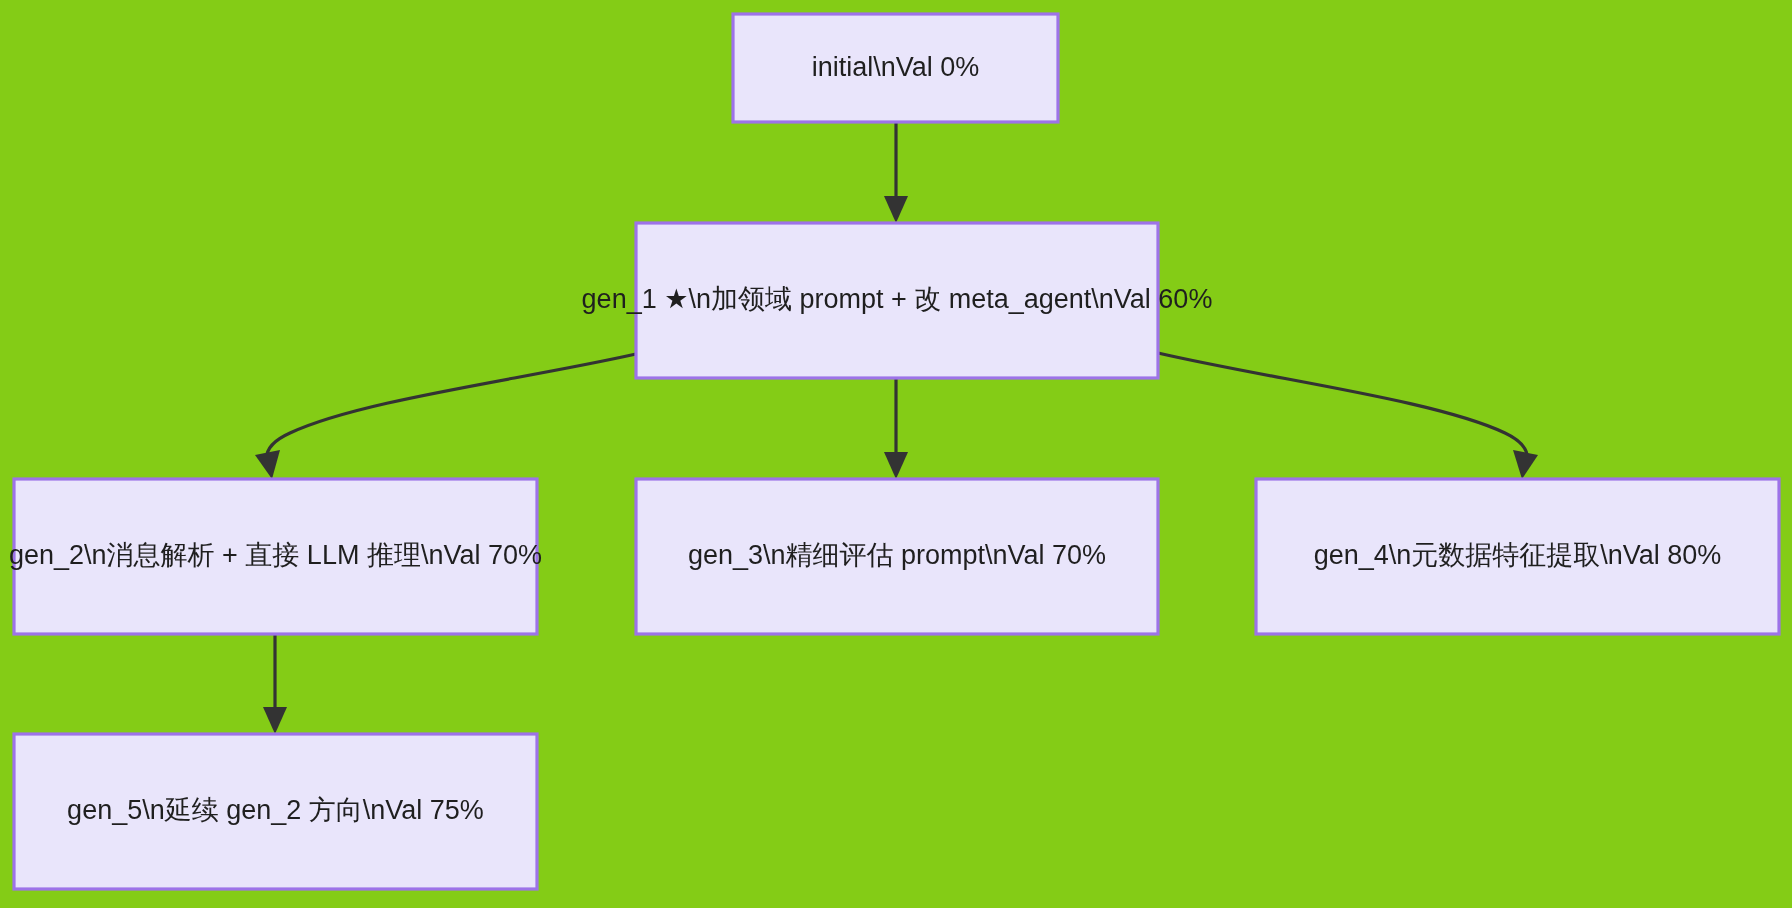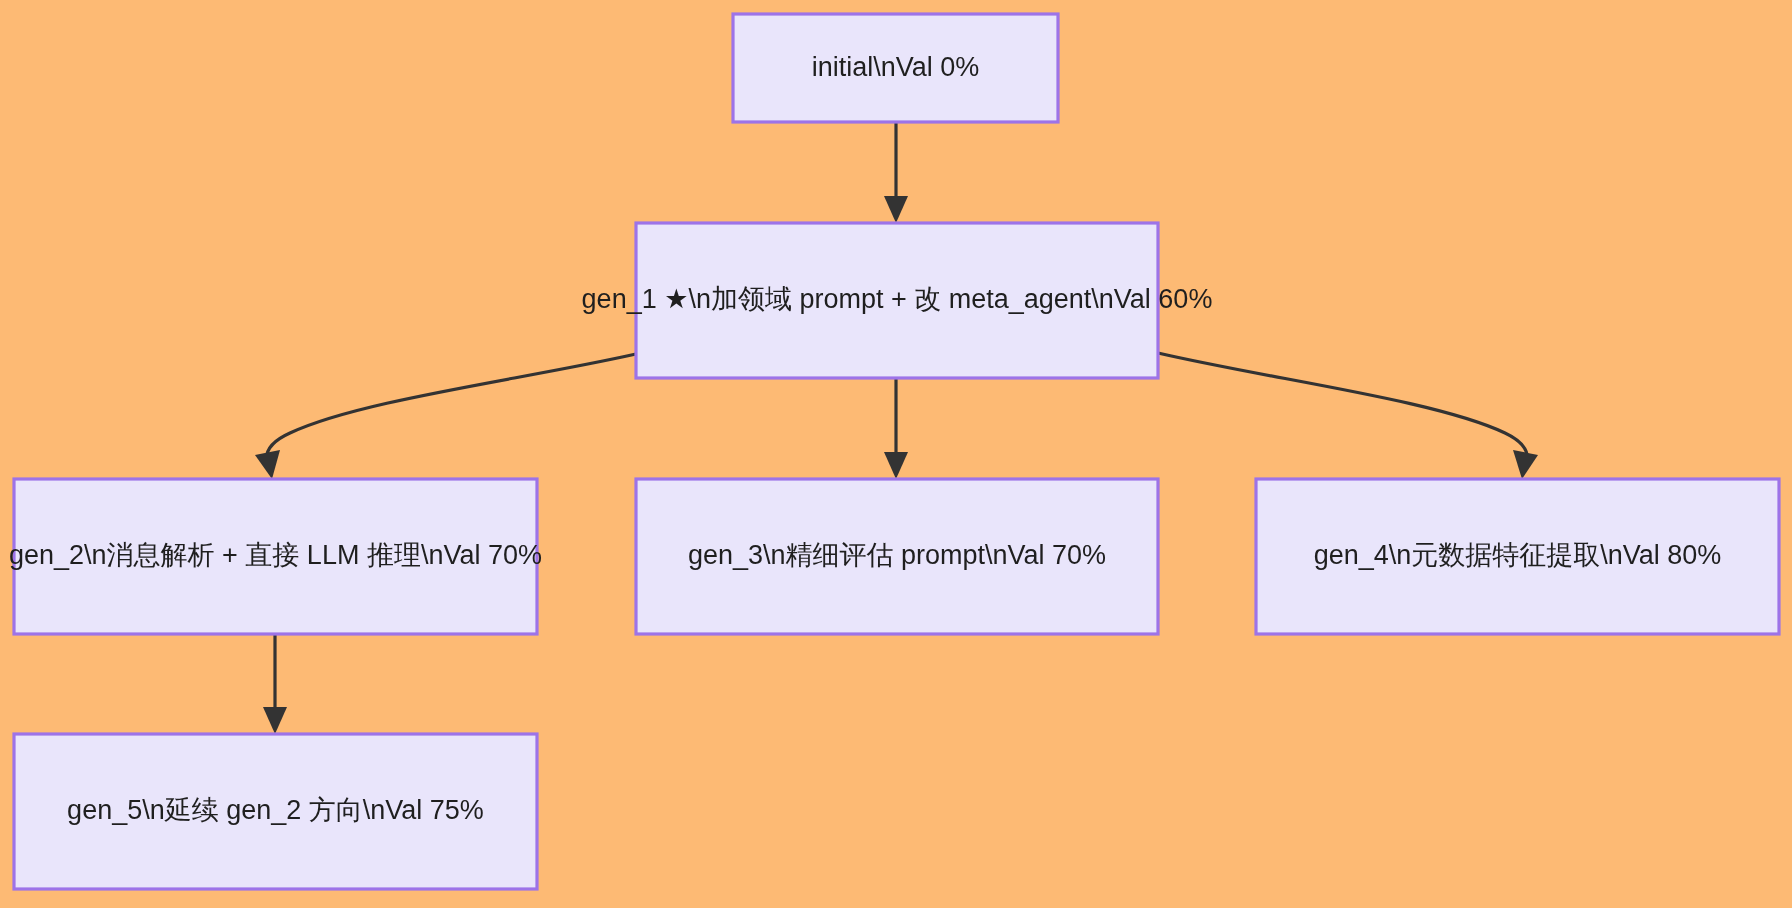--- a/index.html
+++ b/index.html
@@ -9,21 +9,21 @@
     background: #ffffff;
     width: 1792px;
     height: 908px;
     overflow: hidden;
     font-family: "Liberation Sans", sans-serif;
   }
   #flow-root {
     position: relative;
     width: 1792px;
     height: 908px;
-    background: #fdba74;
+    background: #84cc16;
   }
   svg.flow-canvas {
     position: absolute;
     top: 0;
     left: 0;
     width: 1792px;
     height: 908px;
     display: block;
   }
   .node-rect {

